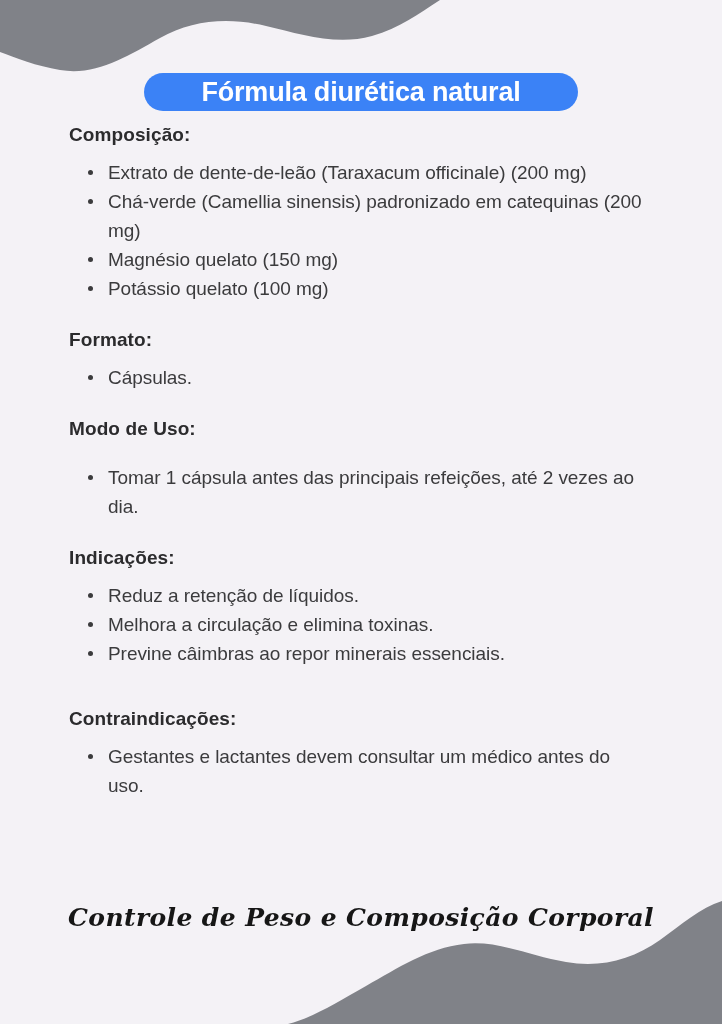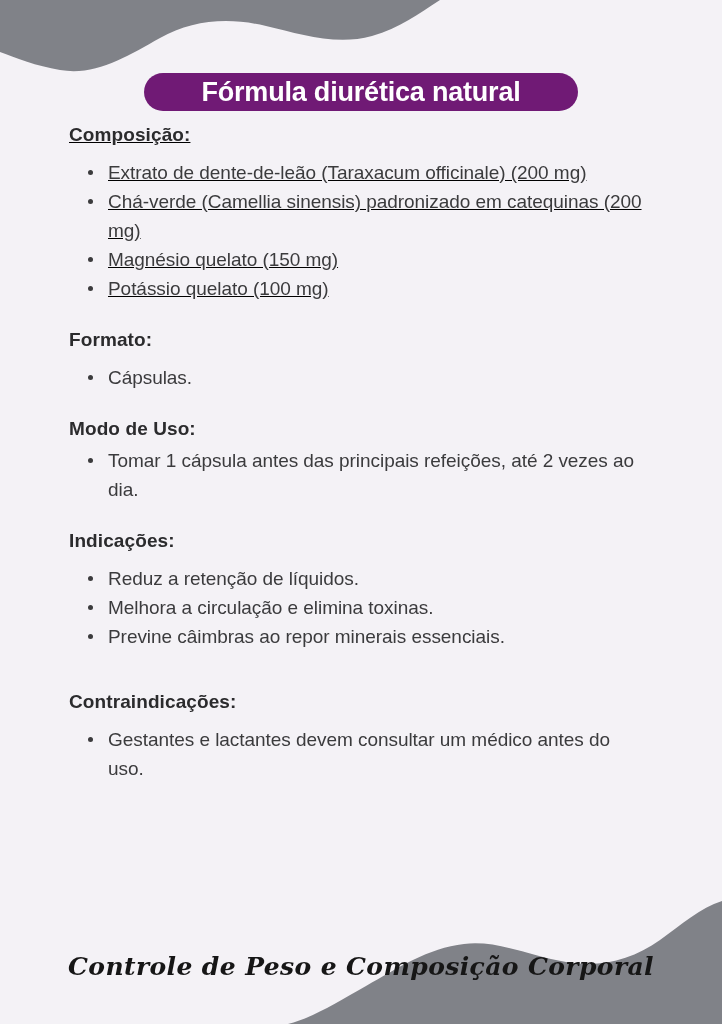--- a/index.html
+++ b/index.html
@@ -97,36 +97,36 @@
     position: absolute;
     left: 19px;
     top: 12px;
     width: 5px;
     height: 5px;
     border-radius: 50%;
     background: #3b3b3d;
   }
 
   
-  .sec-composicao            { margin-top: 0px; text-decoration: underline; }
+  .sec-composicao            { margin-top: 0px; }
   .sec-composicao  .bullet-list { margin-top: 11px; }
   .sec-formato               { margin-top: 26px; }
   .sec-formato     .bullet-list { margin-top: 11px; }
   .sec-modo                  { margin-top: 26px; }
-  .sec-modo        .bullet-list { margin-top: 6px; }
+  .sec-modo        .bullet-list { margin-top: 23px; }
   .sec-indicacoes            { margin-top: 26px; }
   .sec-indicacoes  .bullet-list { margin-top: 11px; }
   .sec-contra                { margin-top: 40px; }
   .sec-contra      .bullet-list { margin-top: 11px; }
 
   
   .footer-line {
     position: absolute;
     left: 0;
-    top: 952px;
+    top: 903px;
     width: 722px;
     text-align: center;
     font-family: "DejaVu Serif", "Liberation Serif", serif;
     font-style: italic;
     font-weight: 700;
     font-size: 25px;
     color: #161616;
     letter-spacing: 0.4px;
     white-space: nowrap;
   }
@@ -134,21 +134,21 @@
 </head>
 <body>
 
 <div id="poster">
 
   <svg class="wave-layer" viewBox="0 0 722 1024" preserveAspectRatio="none" xmlns="http://www.w3.org/2000/svg">
     <path id="wave-top" d="M0,0 L440,0 C418,14 400,28 372,36 C336,46 300,34 266,26 C228,17 192,20 160,38 C126,57 96,76 60,70 C36,66 16,58 0,52 Z" fill="#808288"></path>
     <path id="wave-bottom" d="M722,1024 L722,901 C700,908 682,924 660,940 C632,960 600,968 566,962 C530,956 498,940 464,944 C428,948 398,968 366,986 C336,1003 312,1018 288,1024 Z" fill="#808288"></path>
   </svg>
 
-  <div class="title-pill" style="background:#701a75;">
+  <div class="title-pill" style="background:#3b82f6;">
     <span class="title-pill-text">Fórmula diurética natural</span>
   </div>
 
   <div class="content">
 
     <div class="section sec-composicao">
       <div class="section-heading">Composição:</div>
       <ul class="bullet-list">
         <li class="bullet-item">
           <span class="bullet-dot"></span>

